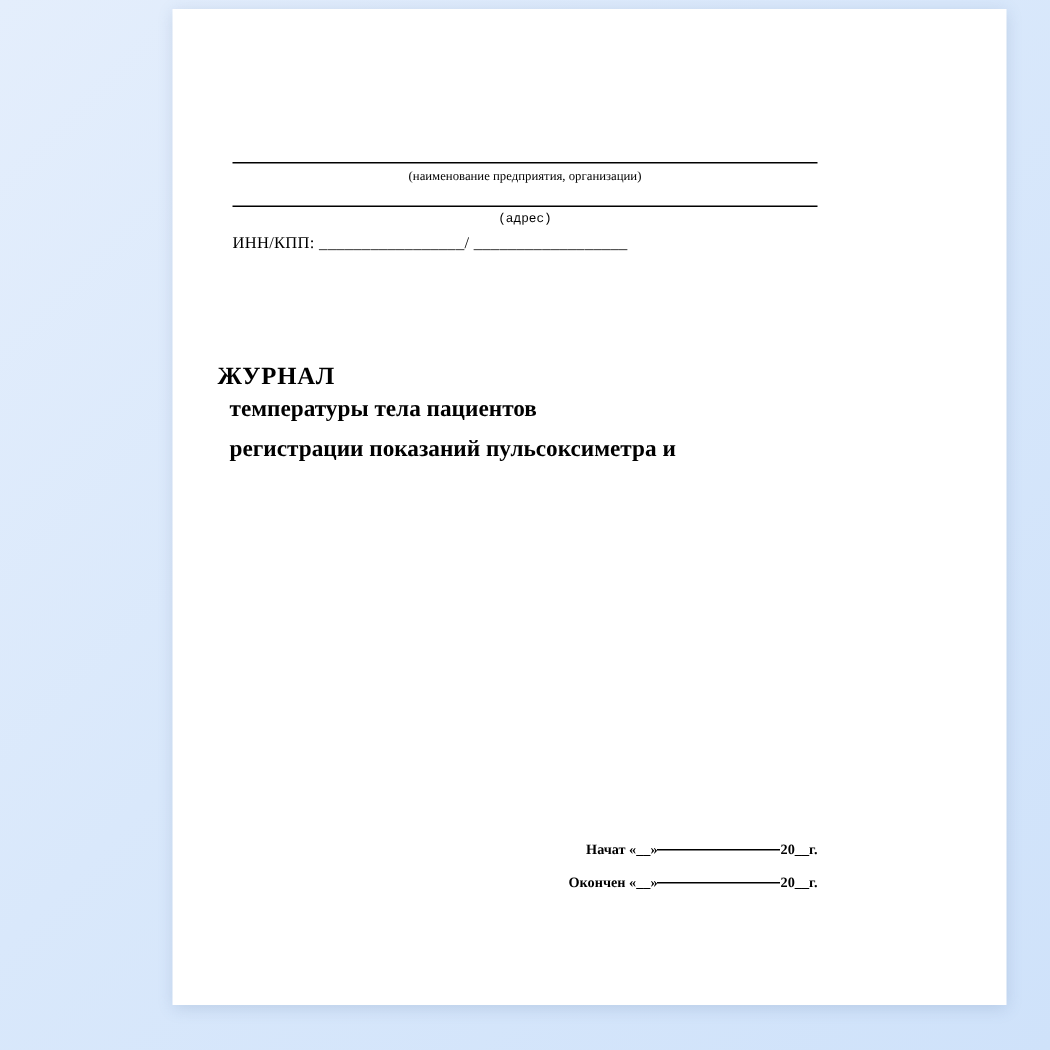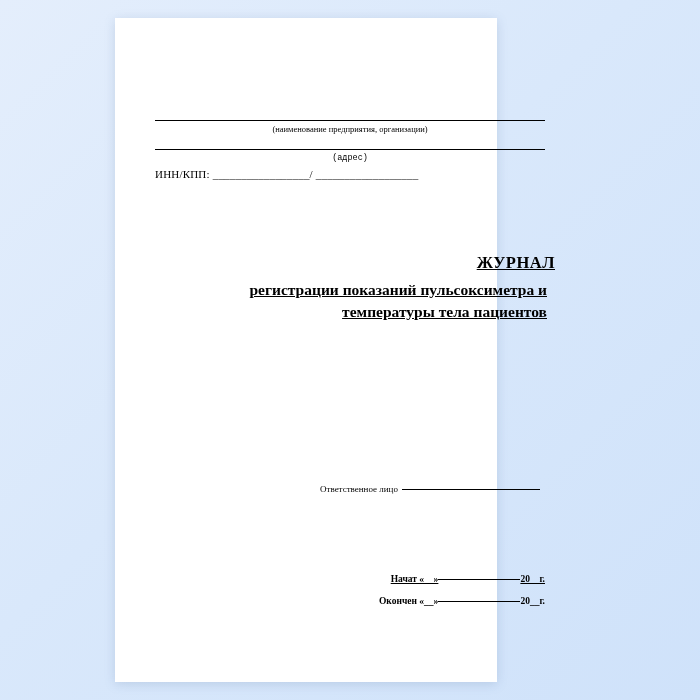--- a/index.html
+++ b/index.html
@@ -17,22 +17,22 @@
     position: absolute;
     left: 0;
     top: 0;
     width: 700px;
     height: 700px;
     background: linear-gradient(135deg, #e4eefc 0%, #d9e8fb 45%, #cfe2fa 100%);
   }
   .sheet {
     position: absolute;
     left: 115px;
-    top: 18px;
-    width: 382px;
+    top: 6px;
+    width: 556px;
     height: 664px;
     background: #ffffff;
     box-shadow: 0 2px 10px rgba(90, 120, 160, 0.22);
   }
   .sheet-inner {
     position: absolute;
     left: 30px;
     top: 0;
     width: 410px;
     height: 664px;
@@ -64,22 +64,21 @@
     color: #000;
     white-space: nowrap;
   }
 
   
   .title-block {
     position: absolute;
     left: 0;
     top: 235px;
     width: 410px;
-    text-align: right;
-    text-decoration: underline;
+    text-align: left;
   }
   .title-main {
     font-size: 16.5px;
     font-weight: bold;
     letter-spacing: 0.5px;
     color: #000;
     line-height: 1.25;
   }
   .title-sub {
     font-size: 15.5px;
@@ -111,21 +110,21 @@
   
   .foot {
     position: absolute;
     right: 10px;
     font-size: 9.5px;
     font-weight: bold;
     color: #000;
     white-space: nowrap;
     text-align: right;
   }
-  .foot-1 { top: 556px; text-decoration: underline; }
+  .foot-1 { top: 556px; }
   .foot-2 { top: 578px; }
   .u-line {
     display: inline-block;
     border-bottom: 1px solid #000;
     height: 0;
     vertical-align: 2px;
   }
   .u-80 { width: 82px; }
 </style>
 </head>
@@ -138,27 +137,24 @@
       <div class="hdr-line" style="top:102px;"></div>
       <div class="hdr-caption" style="top:106px;">(наименование предприятия, организации)</div>
 
       <div class="hdr-line" style="top:131px;"></div>
       <div class="hdr-caption" style="top:135px;font-family:Liberation Mono, monospace;">(адрес)</div>
 
       <div class="inn-row">ИНН/КПП: _________________/ __________________</div>
 
       <div class="title-block">
         <div class="title-main">ЖУРНАЛ</div>
+        <div class="title-sub" style="margin-top:0;">температуры тела пациентов</div>
         <div class="title-sub">регистрации показаний пульсоксиметра и</div>
-        <div class="title-sub" style="margin-top:0;">температуры тела пациентов</div>
       </div>
 
-      <div class="resp-row">
-        <span>Ответственное лицо</span><span class="resp-line"></span>
-      </div>
 
       <div class="foot foot-1">
         <span>Начат «__»</span><span class="u-line u-80"></span><span>20__г.</span>
       </div>
 
       <div class="foot foot-2">
         <span>Окончен «__»</span><span class="u-line u-80"></span><span>20__г.</span>
       </div>
 
     </div>

